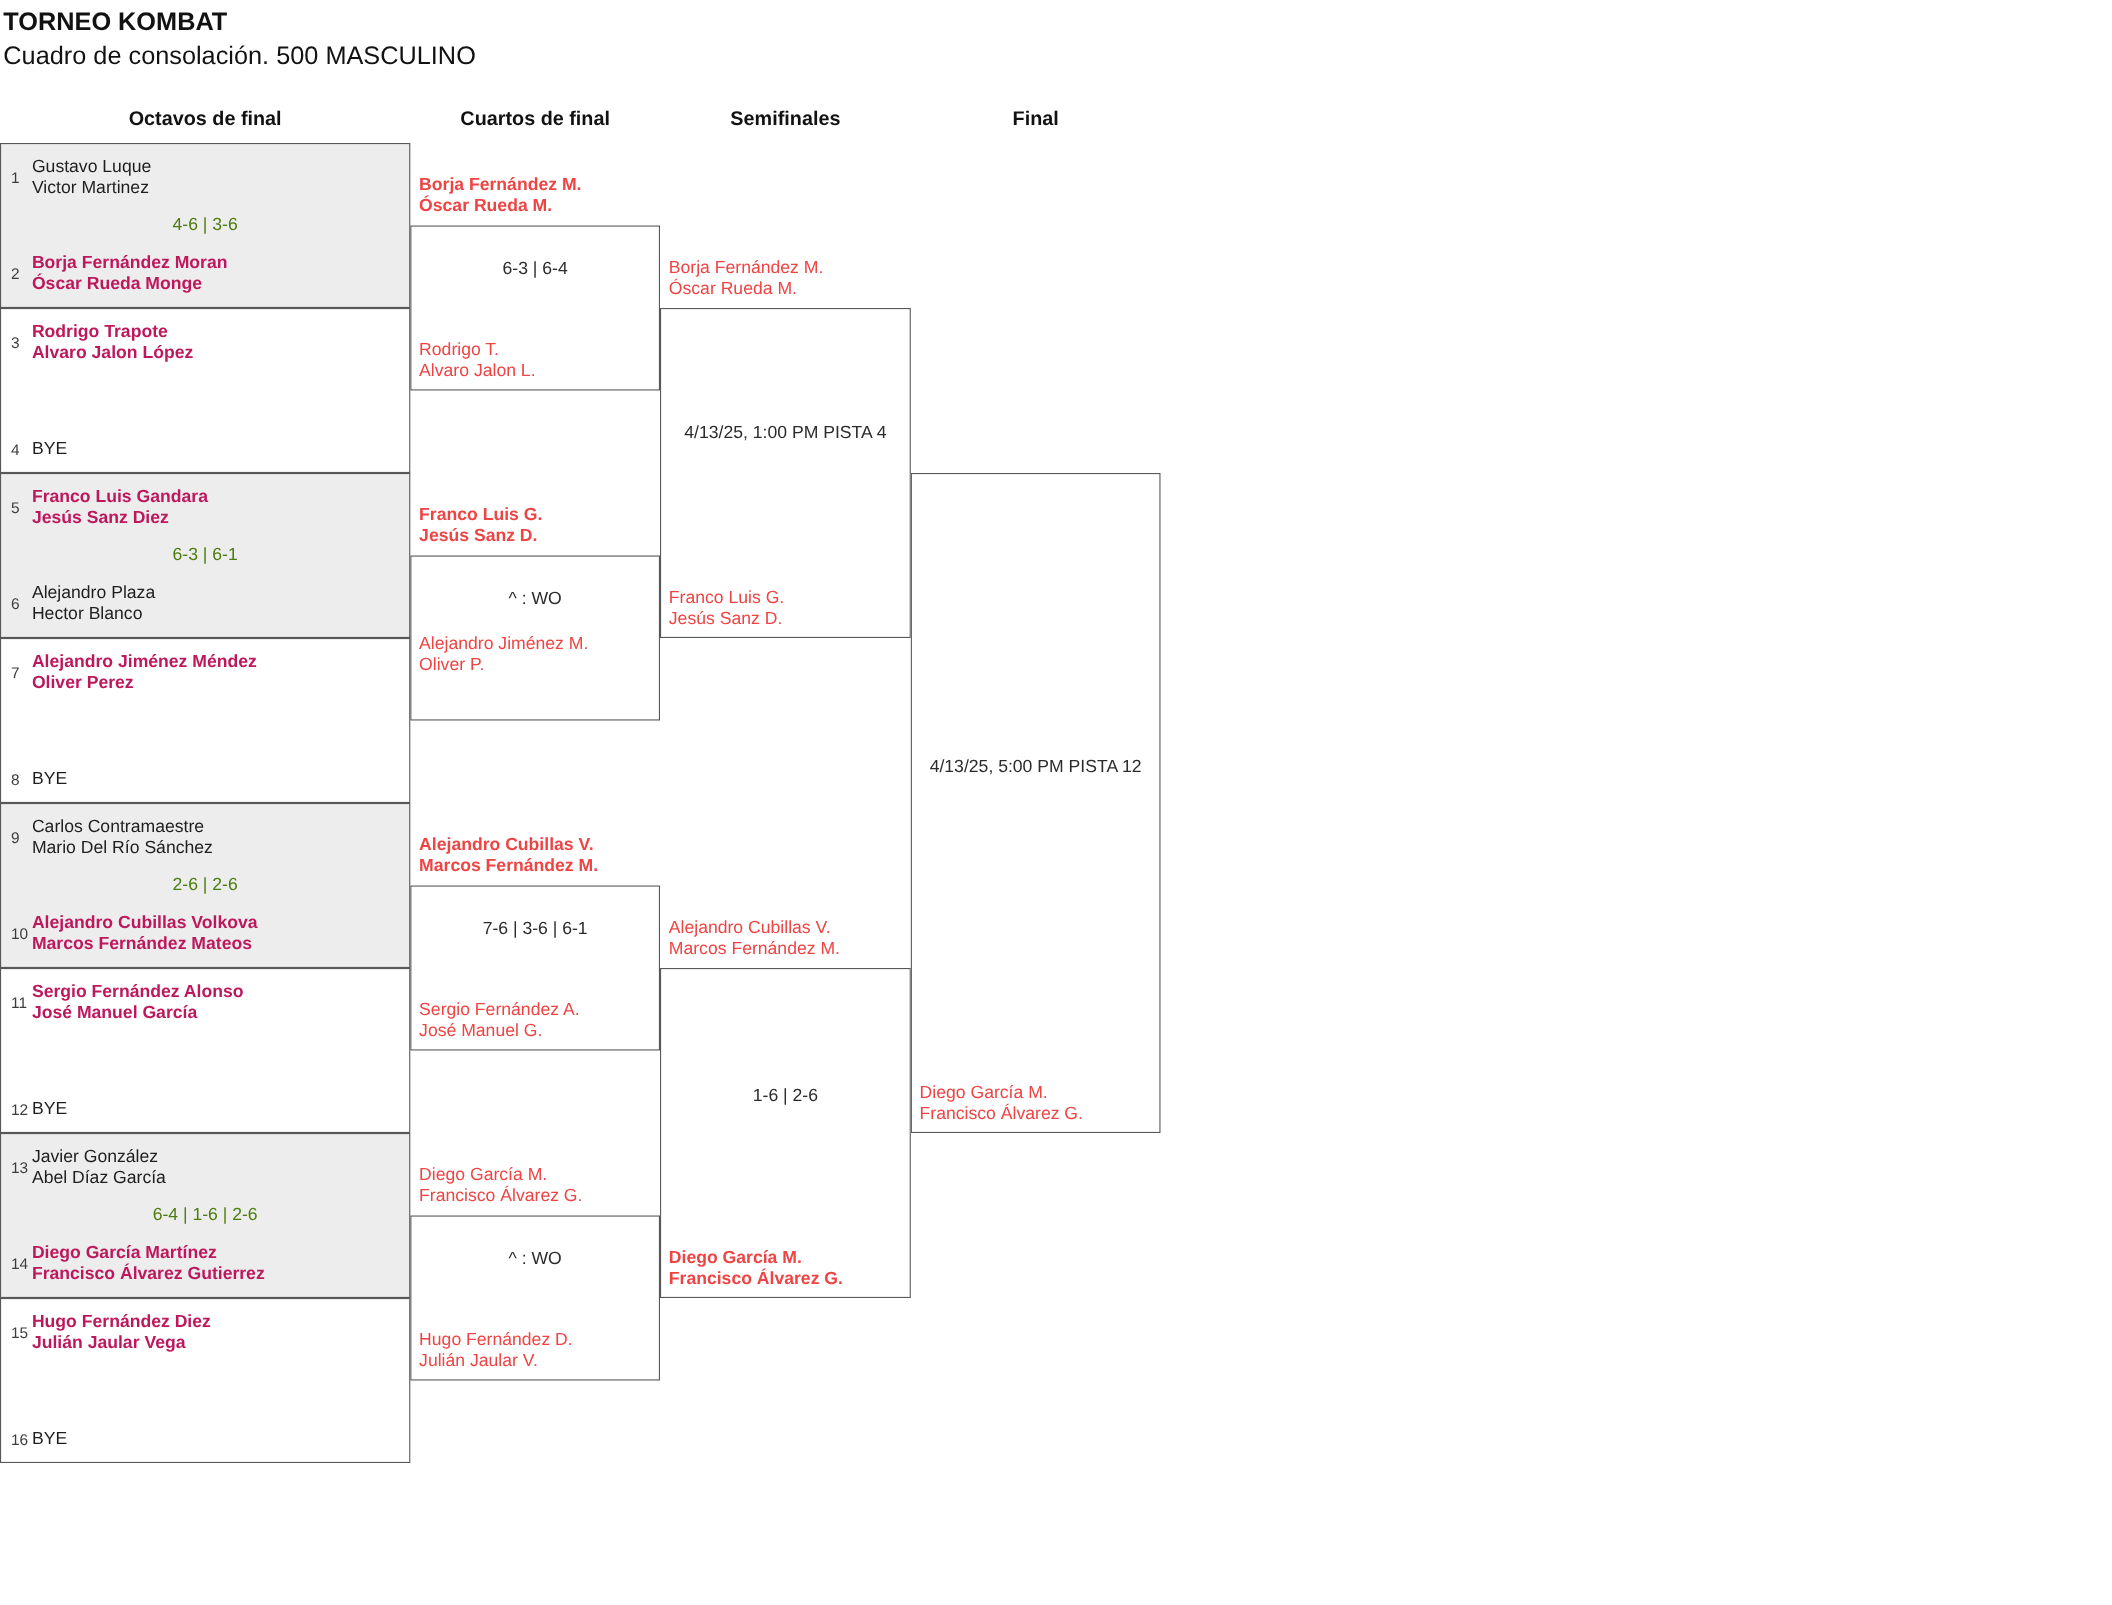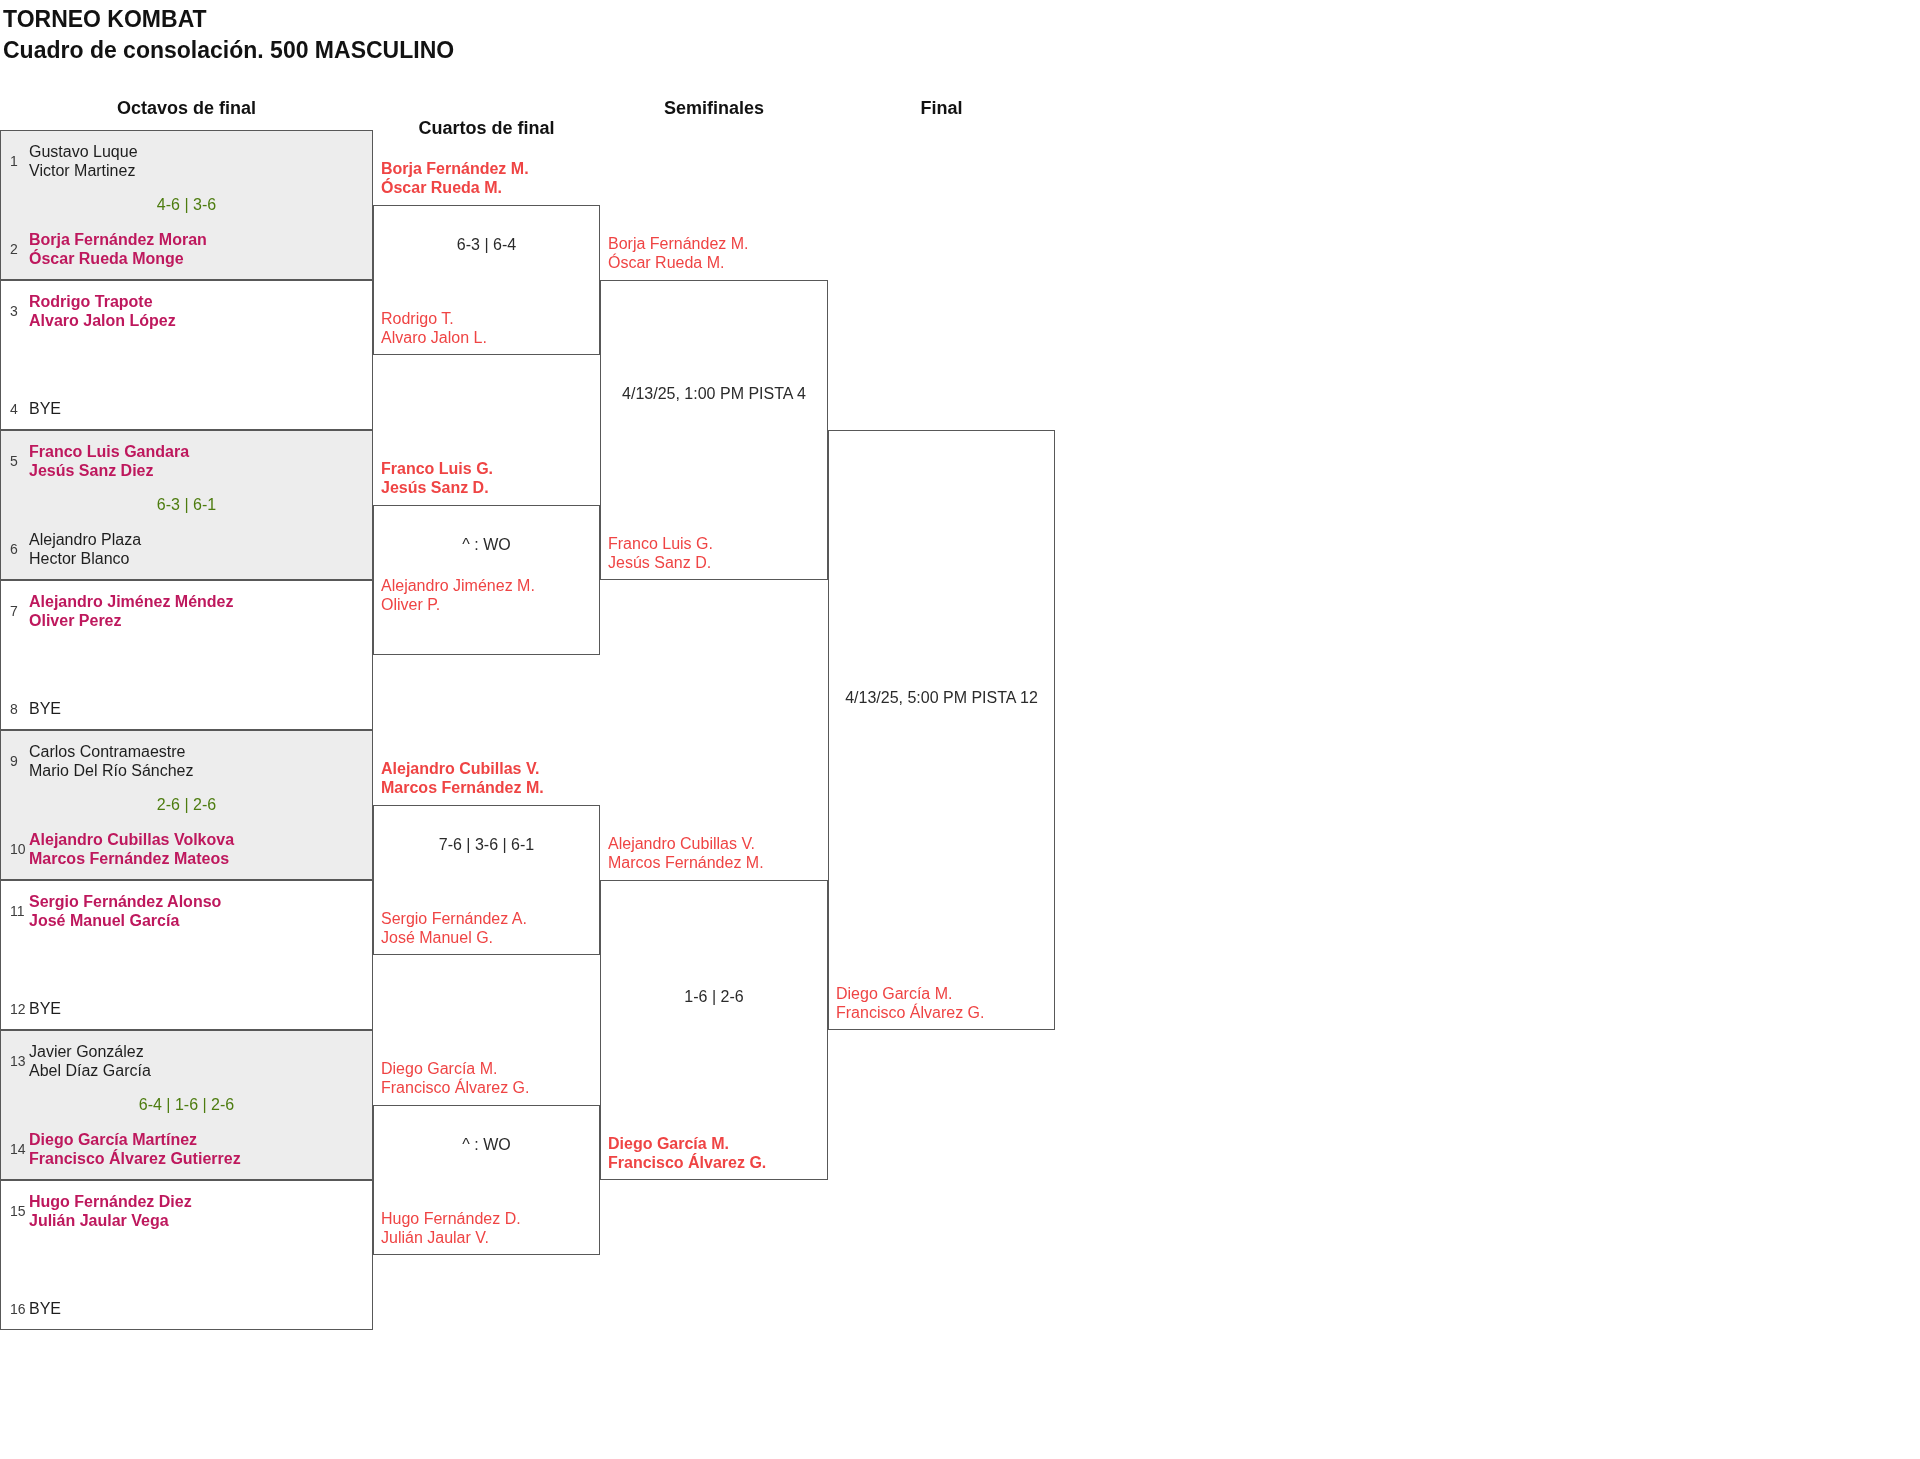--- a/index.html
+++ b/index.html
@@ -1,35 +1,35 @@
 <!DOCTYPE html>
 <html><head>
 <meta charset="utf-8">
 <style>
   * { margin:0; padding:0; box-sizing:border-box; }
   html,body { background:#ffffff; }
   body { font-family:"Liberation Sans", sans-serif; color:#1e1e1e; }
   .page { position:relative; width:1660px; height:1459px; background:#ffffff; overflow:hidden; }
 
   .title    { position:absolute; left:3px; top:6px;  font-size:23px; font-weight:700; color:#121212; }
-  .subtitle { position:absolute; left:3px; top:37px; font-size:23px; font-weight:700; color:#121212; }
+  .subtitle { position:absolute; left:3px; top:37px; font-size:23px; font-weight:400; color:#121212; }
 
   .logo { position:absolute; left:1698px; top:4px; width:222px; height:62px; cursor:pointer; }
   .logo-icon { position:absolute; left:0; top:0; width:64px; height:60px; }
   .dot { position:absolute; border-radius:50%; }
   .dot-g-small { left:12px; top:8px;  width:12px; height:12px; background:#8FC31F; }
   .dot-g-large { left:28px; top:2px;  width:28px; height:28px; background:#8FC31F; }
   .dot-blue    { left:4px;  top:26px; width:20px; height:20px; background:#2B9FD8; }
   .dot-g-tiny  { left:27px; top:43px; width:7px;  height:7px;  background:#8FC31F; }
   .dot-orange  { left:37px; top:38px; width:15px; height:15px; background:#EF8A00; }
   .logo-text { position:absolute; left:66px; top:8px; font-size:45px; font-weight:700; letter-spacing:-1px; color:#8FC31F; }
 
   .round-header { position:absolute; top:98px; font-size:18px; font-weight:700; color:#121212; text-align:center; }
   .rh-octavos { left:0;     width:373px; }
-  .rh-cuartos { left:373px; width:227px;margin-top:20px; }
+  .rh-cuartos { left:373px; width:227px; }
   .rh-semis   { left:600px; width:228px; }
   .rh-final   { left:828px; width:227px; }
 
   .box { position:absolute; border:1px solid #585858; background:#ffffff; }
   .gray { background:#ededed; }
 
   .r16 { left:0; width:373px; height:150px; }
   .qf  { left:373px; width:227px; height:150px; }
   .sf  { left:600px; width:228px; height:300px; }
   .fin { left:828px; width:227px; height:600px; }

